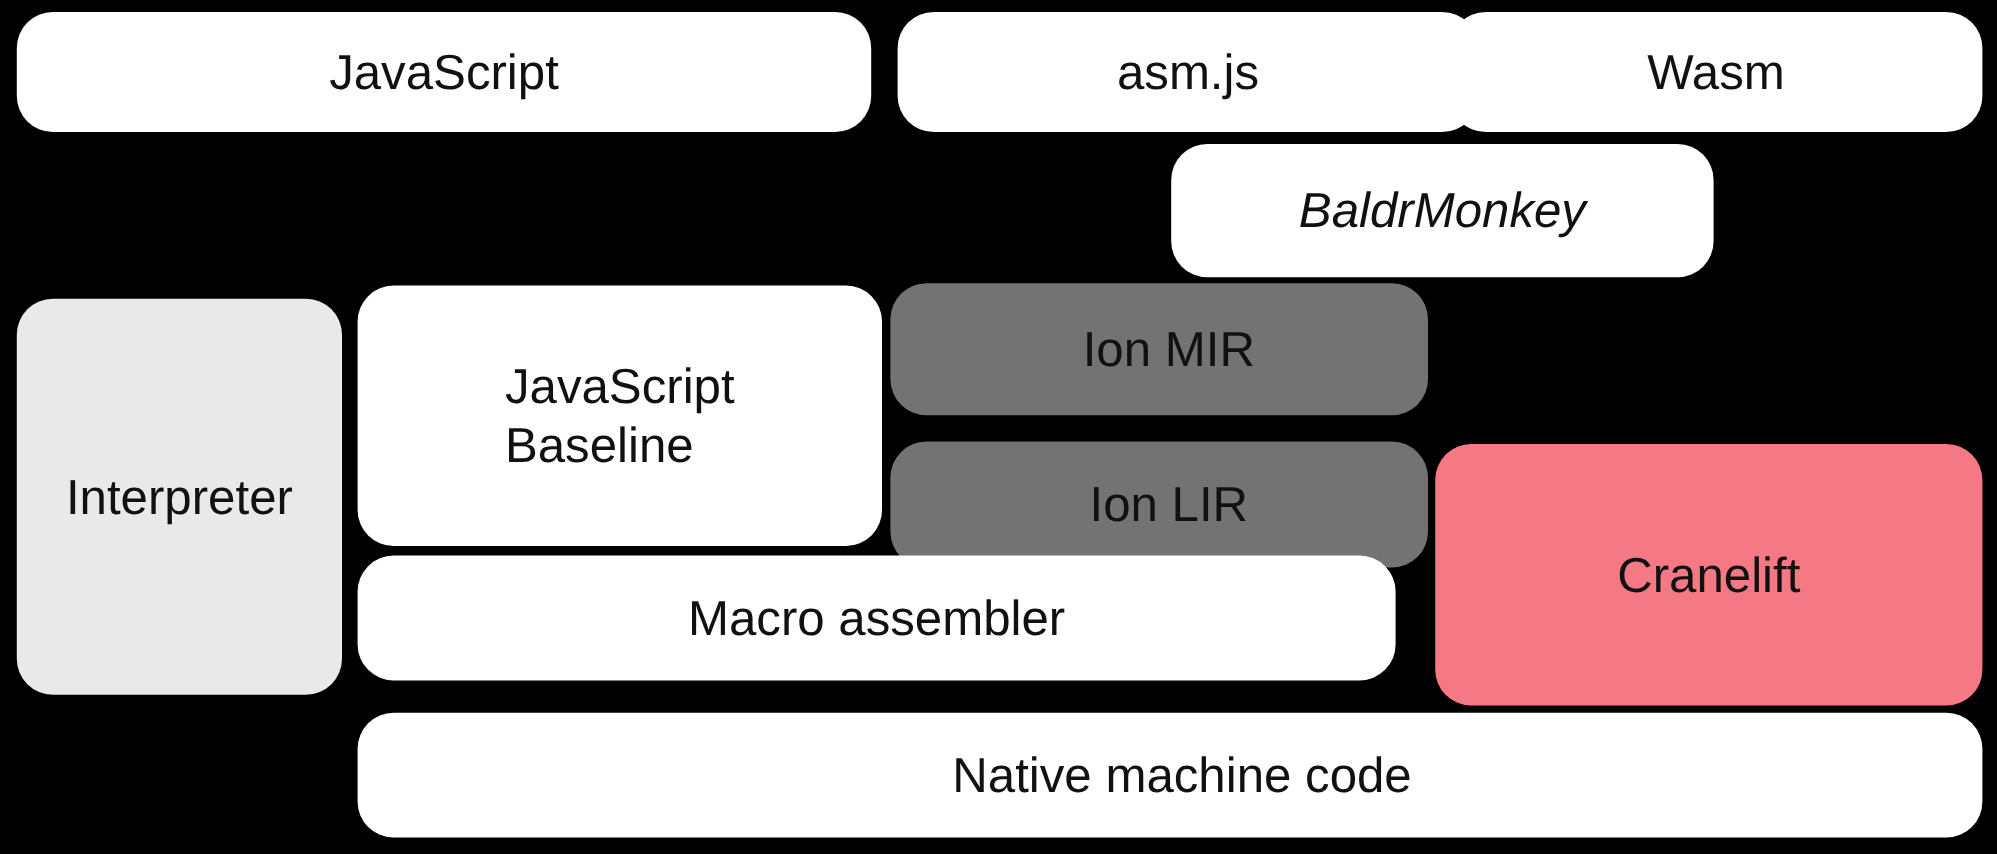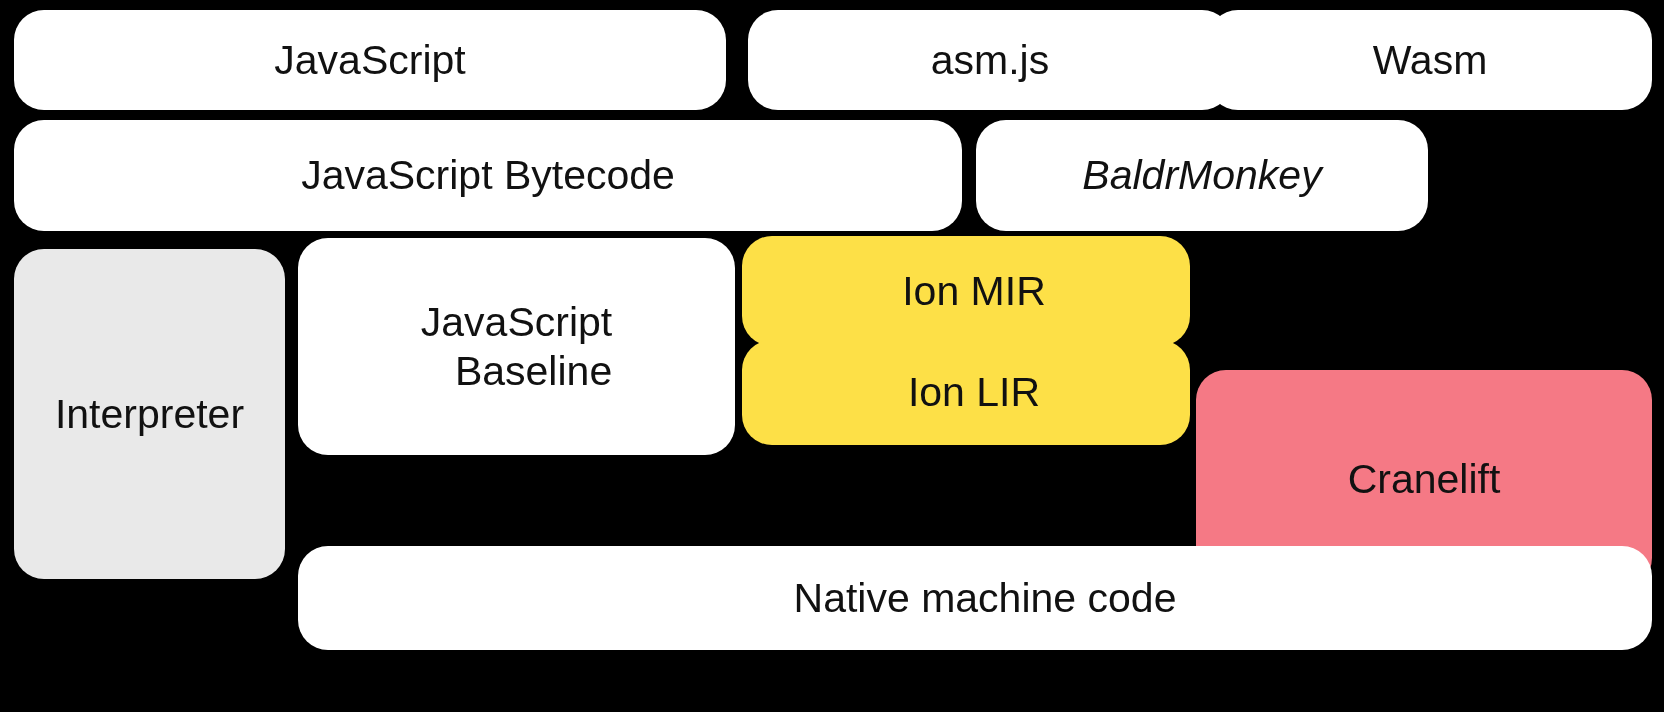--- a/index.html
+++ b/index.html
@@ -13,72 +13,72 @@
     height: 712px;
     background: #000000;
     font-family: "Liberation Sans", "DejaVu Sans", sans-serif;
     overflow: hidden;
   }
   .block {
     position: absolute;
     display: flex;
     align-items: center;
     justify-content: center;
-    text-align: right;
+    text-align: left;
     border-radius: 30px;
     background: #ffffff;
     color: #111111;
     font-size: 41px;
     line-height: 1.18;
     white-space: pre-line;
     box-sizing: border-box;
   }
   .gray  { background: #e9e9e9; }
-  .green { background: #fde047; padding-left: 16px; }
+  .green { background: #737373; padding-left: 16px; }
   .pink  { background: #f57985; }
 
   
   .b-javascript   { left: 14px;   top: 10px;  width: 712px;  height: 100px; }
   .b-asmjs        { left: 748px;  top: 10px;  width: 484px;  height: 100px; }
   .b-wasm         { left: 1208px; top: 10px;  width: 444px;  height: 100px; }
 
   .b-bytecode     { left: 14px;   top: 120px; width: 948px;  height: 111px; }
   .b-baldrmonkey  { left: 976px;  top: 120px; width: 452px;  height: 111px; font-style: italic; }
 
   .b-interpreter  { left: 14px;   top: 249px; width: 271px;  height: 330px; }
   .b-baseline     { left: 298px;  top: 238px; width: 437px;  height: 217px; }
   .b-ionmir       { left: 742px;  top: 236px; width: 448px;  height: 110px; }
-  .b-ionlir       { left: 742px;  top: 340px; width: 448px;  height: 105px; }
+  .b-ionlir       { left: 742px;  top: 368px; width: 448px;  height: 105px; }
   .b-cranelift    { left: 1196px; top: 370px; width: 456px;  height: 218px; }
 
   .b-macro        { left: 298px;  top: 463px; width: 865px;  height: 104px; }
-  .b-native       { left: 298px;  top: 546px; width: 1354px; height: 104px; padding-left: 20px; }
+  .b-native       { left: 298px;  top: 594px; width: 1354px; height: 104px; padding-left: 20px; }
 </style>
 </head>
 <body>
 
 <div class="stage">
 
   <div class="block b-javascript">JavaScript</div>
 
   <div class="block b-asmjs">asm.js</div>
 
   <div class="block b-wasm">Wasm</div>
 
-  <div class="block b-bytecode">JavaScript Bytecode</div>
 
   <div class="block b-baldrmonkey">BaldrMonkey</div>
 
   <div class="block gray b-interpreter">Interpreter</div>
 
   <div class="block b-baseline">JavaScript
 Baseline</div>
 
   <div class="block green b-ionmir">Ion MIR</div>
 
   <div class="block green b-ionlir">Ion LIR</div>
 
   <div class="block pink b-cranelift">Cranelift</div>
 
+  <div class="block b-macro">Macro assembler</div>
 
   <div class="block b-native">Native machine code</div>
 
 </div>
 
 </body></html>

